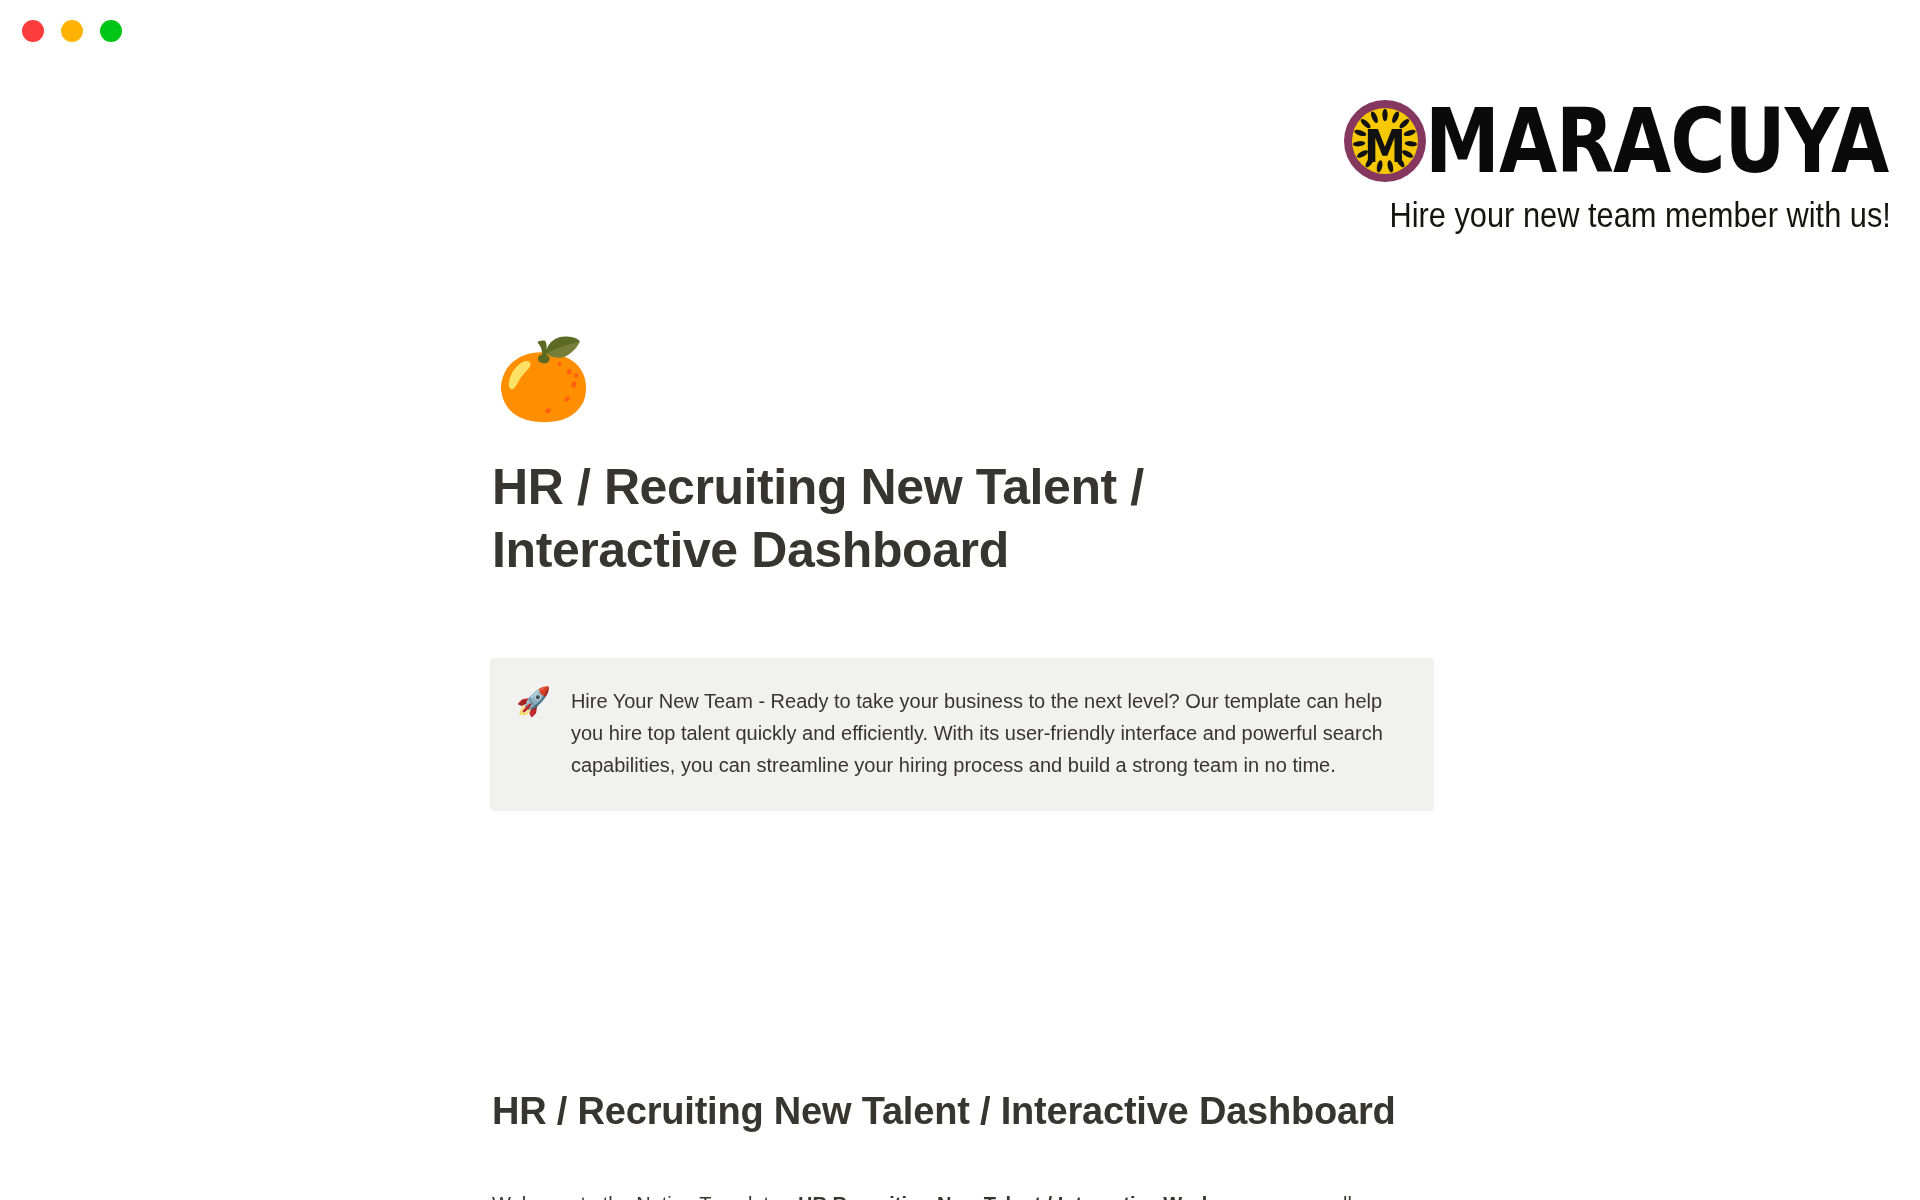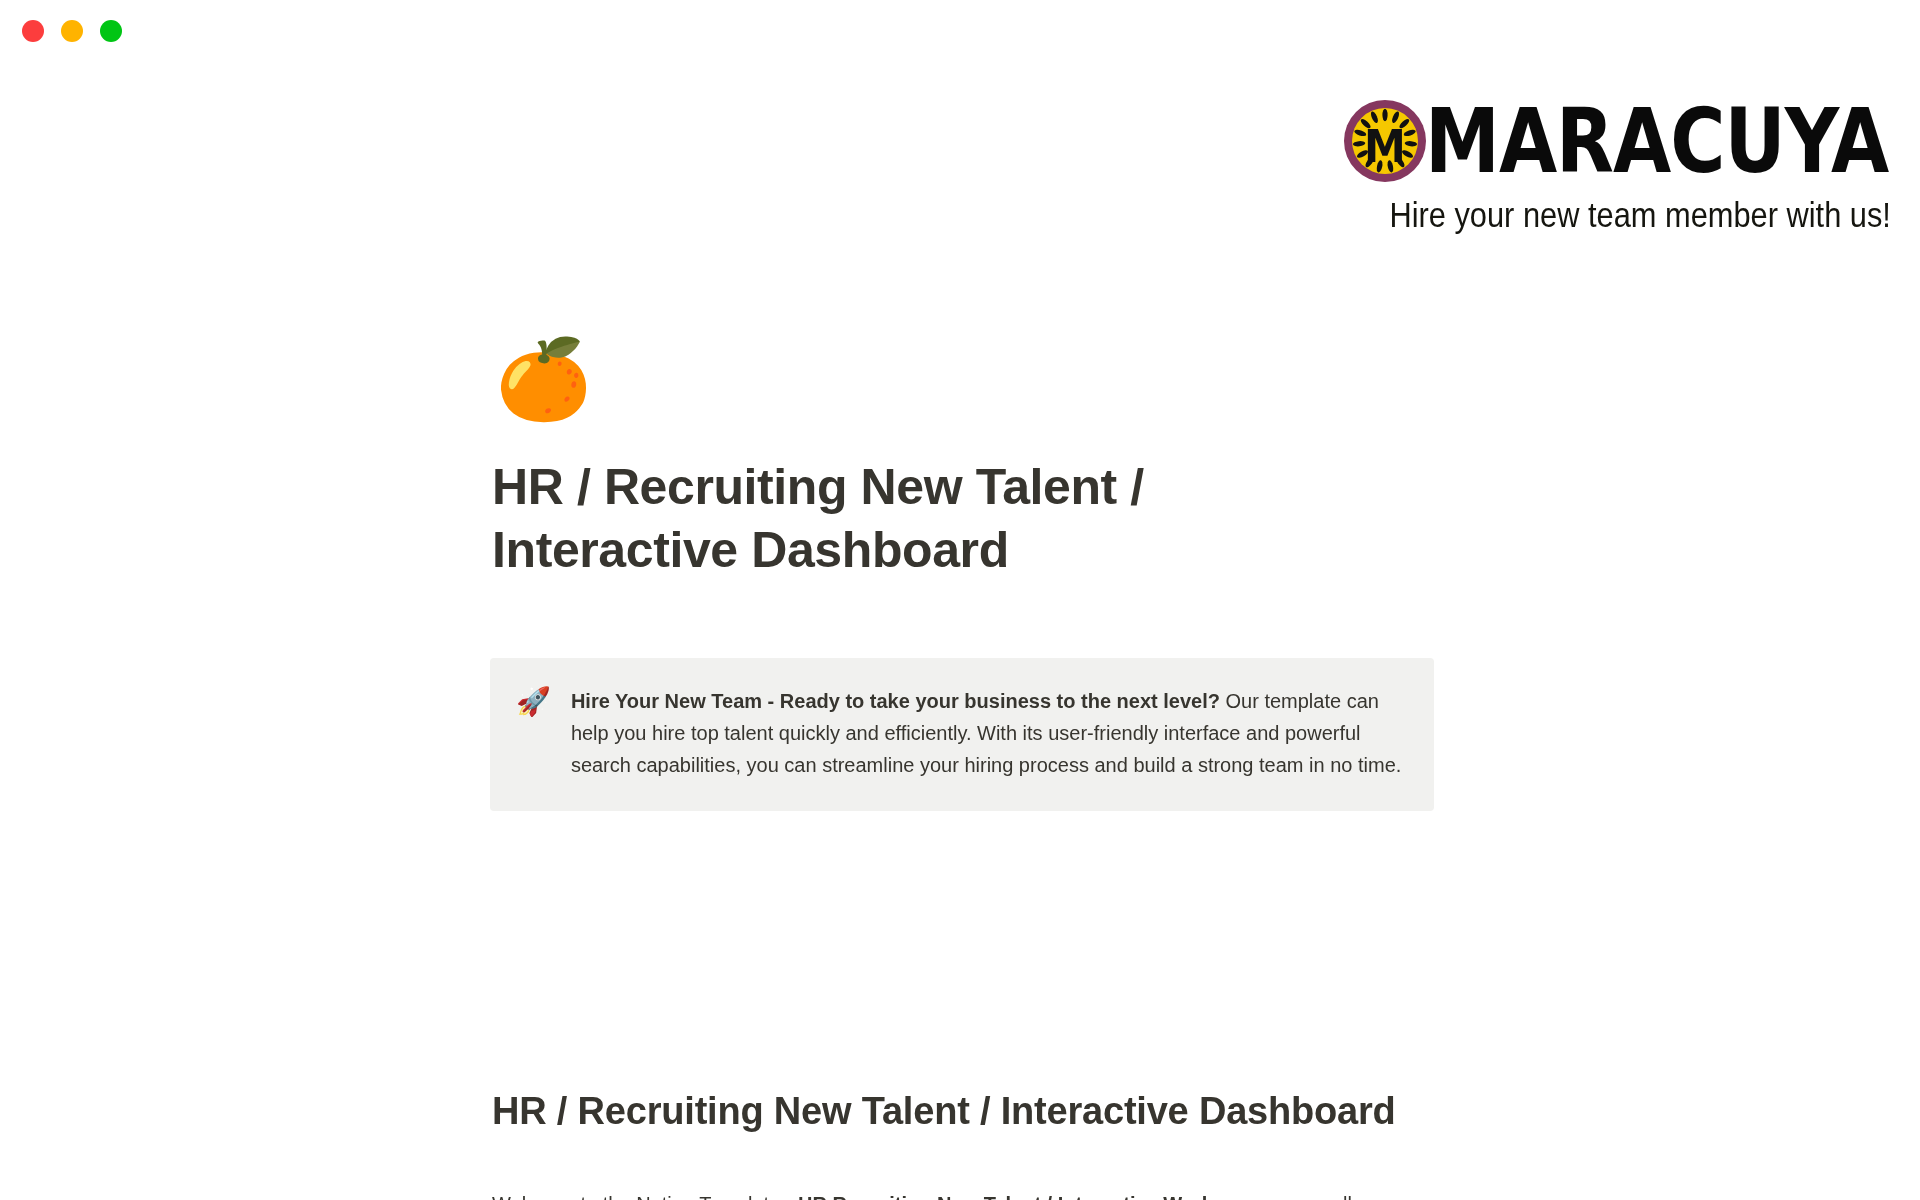--- a/index.html
+++ b/index.html
@@ -141,21 +141,21 @@
     user-select: none;
   }
   .callout-text {
     font-family: "Liberation Sans", sans-serif;
     font-size: 20px;
     line-height: 32px;
     color: #37352f;
     max-width: 870px;
   }
   .callout-text b {
-    font-weight: 700;
+    font-weight: 400;
     margin-top: 13px;
   }
 
   
   .section-heading {
     position: absolute;
     left: 492px;
     top: 1055px;
     width: 1000px;
     font-family: "Liberation Sans", sans-serif;

